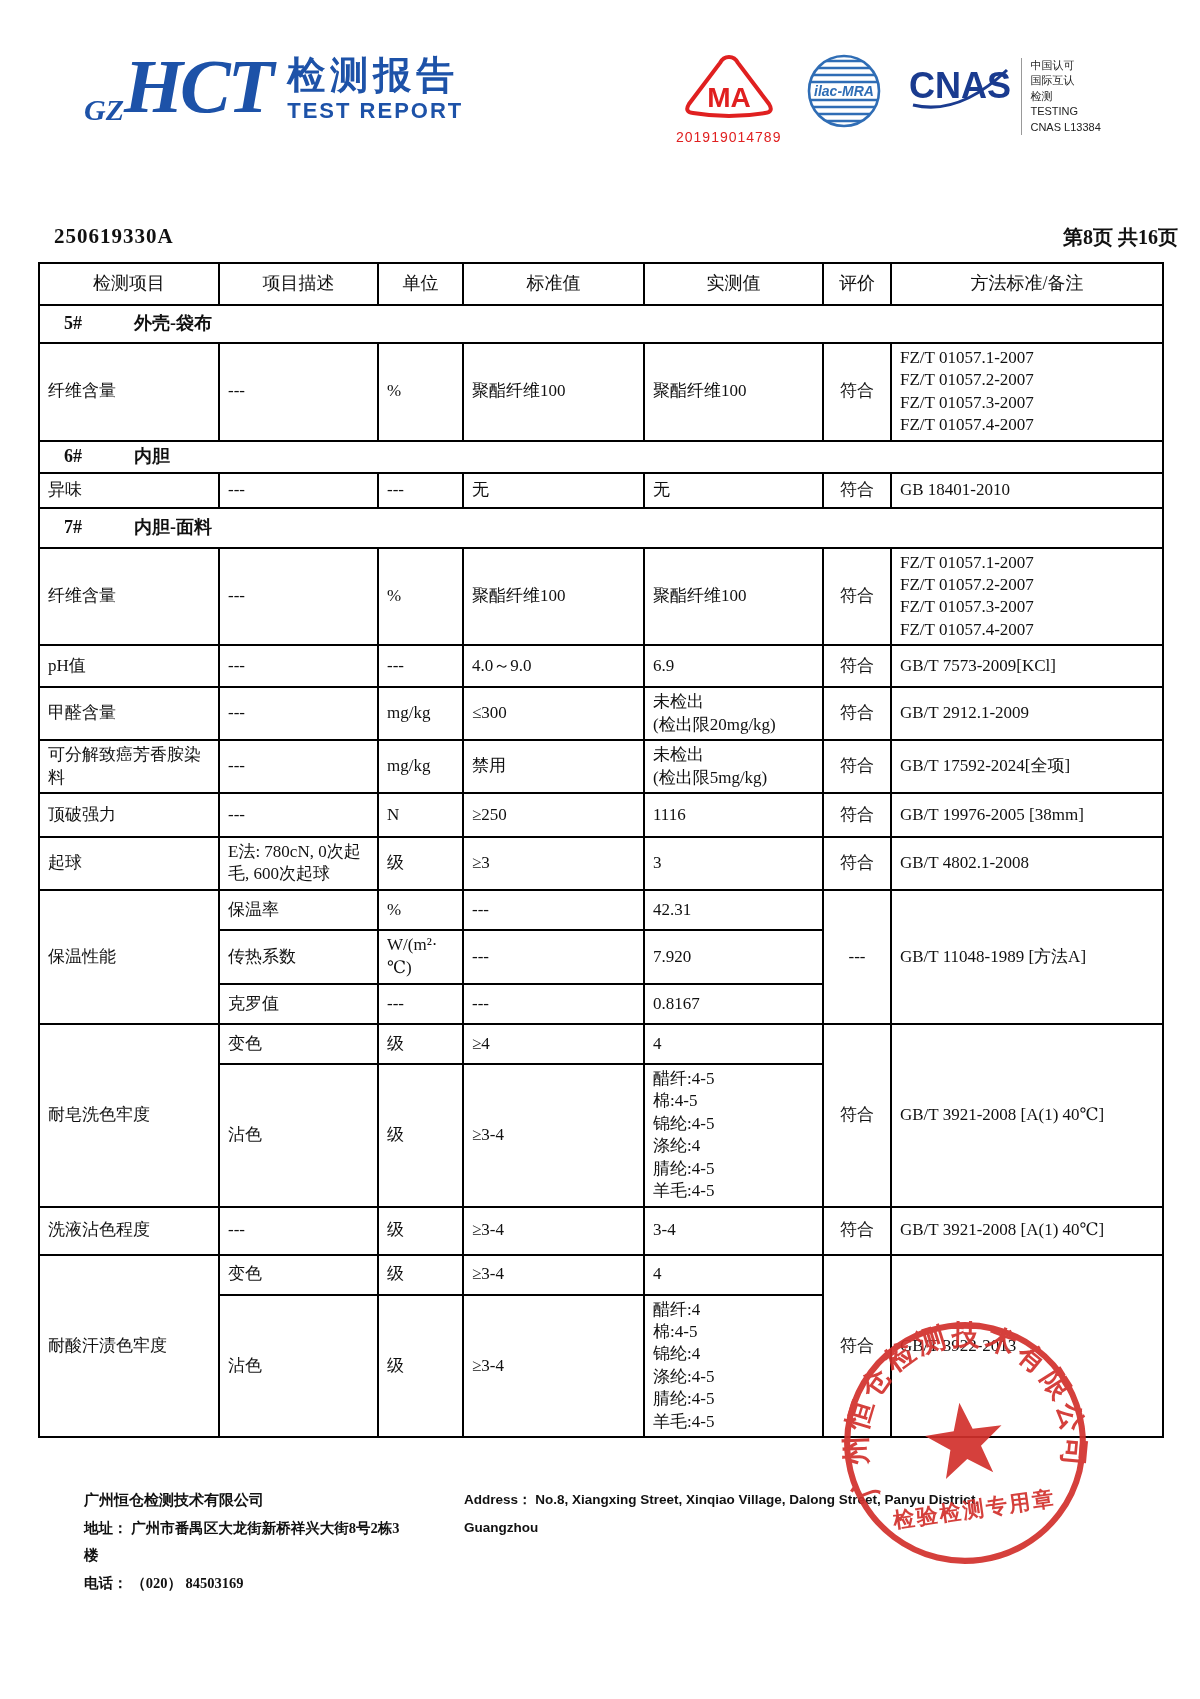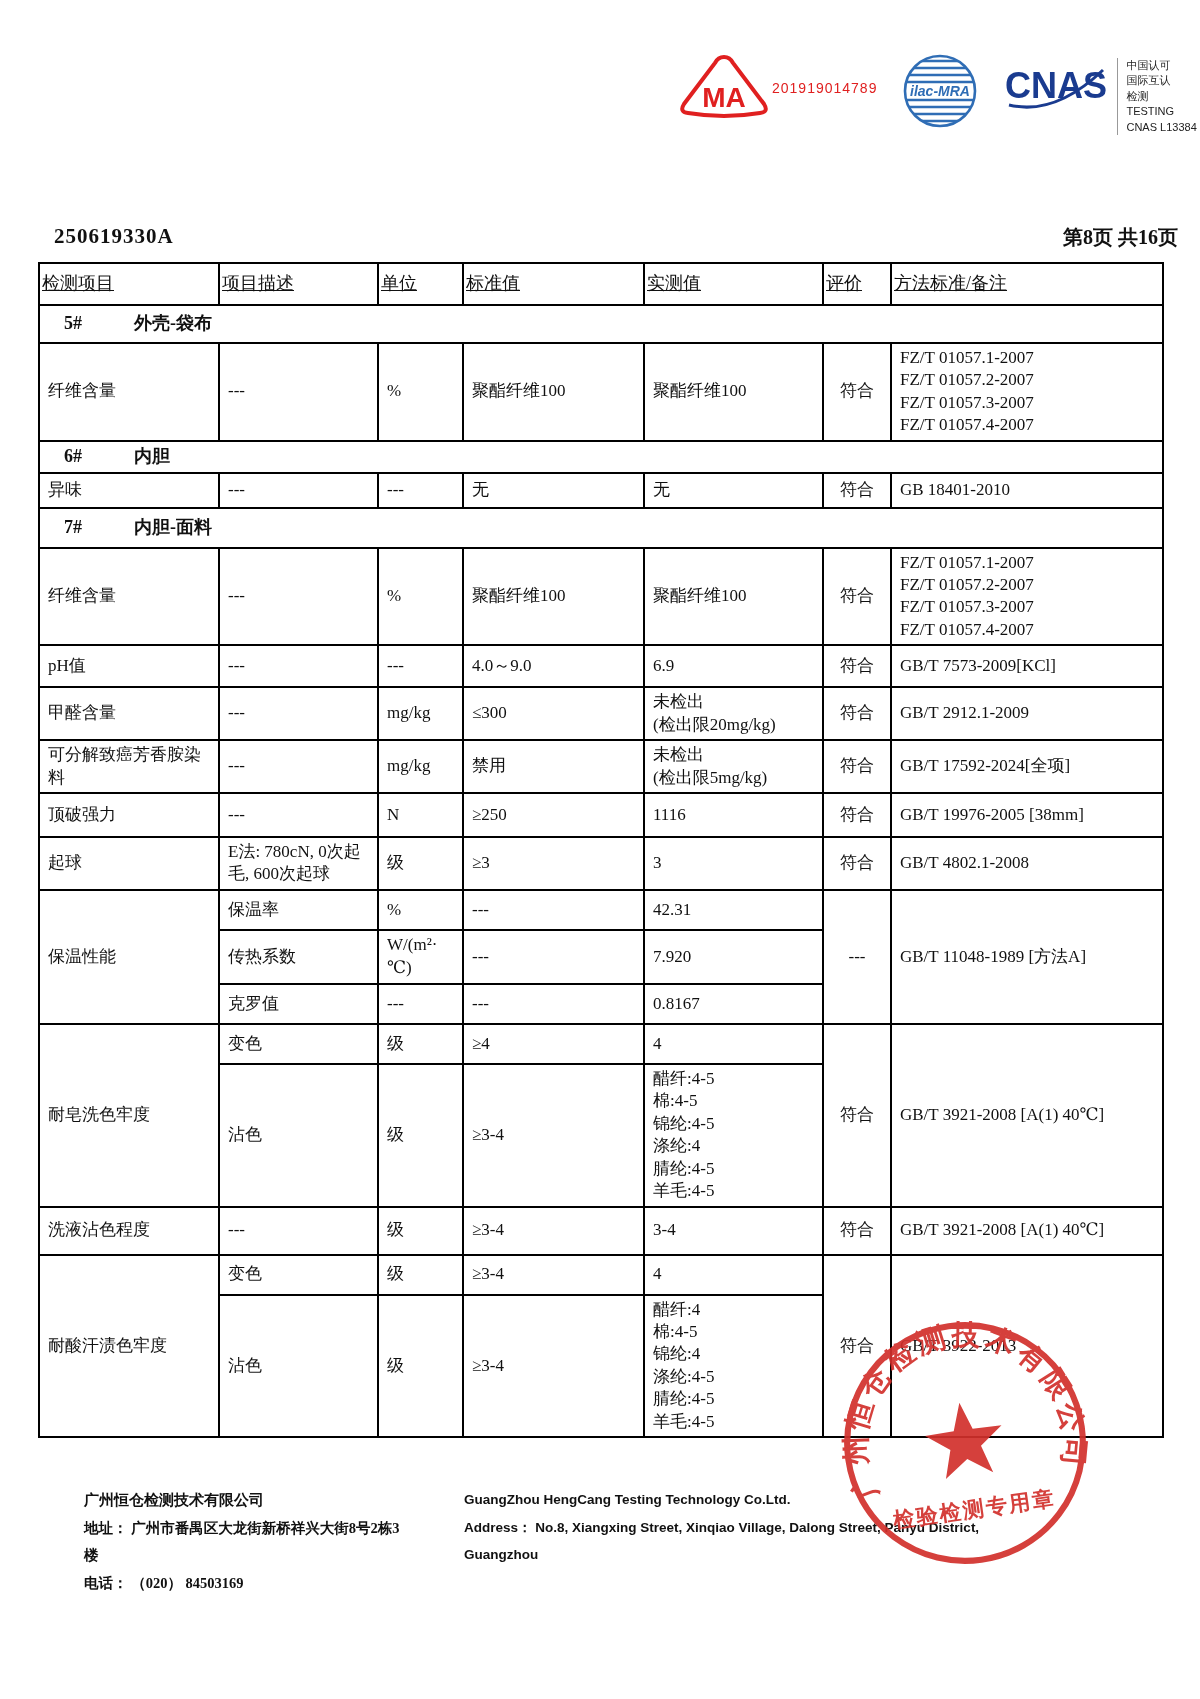--- a/index.html
+++ b/index.html
@@ -10,52 +10,59 @@
   .brand{position:absolute;left:84px;top:48px;display:flex;align-items:flex-start;gap:16px;}
   .logo-gzhct{color:#1d52a8;font-style:italic;font-weight:bold;line-height:1;white-space:nowrap;}
   .logo-gz{font-size:30px;display:inline-block;transform:translateY(8px);}
   .logo-hct{font-size:76px;letter-spacing:-3px;}
   .brand-titles{margin-top:6px;}
   .brand-cn{color:#1d52a8;font-size:38px;font-weight:bold;letter-spacing:5px;line-height:1.15;}
   .brand-en{color:#1d52a8;font-size:22px;font-weight:bold;letter-spacing:2px;font-family:"Liberation Sans",sans-serif;}
 
   
   .marks{position:absolute;left:676px;top:52px;display:flex;align-items:flex-start;gap:24px;}
-  .cma-block{display:flex;flex-direction:row;align-items:center;}
+  .cma-block{display:flex;flex-direction:column;align-items:center;gap:6px;}
   .cma-number{color:#e02020;font-size:14px;letter-spacing:1px;margin-top:3px;font-family:"Liberation Sans",sans-serif;}
   .cnas-block{display:flex;gap:10px;align-items:flex-start;margin-top:6px;}
   .cnas-side{font-size:11px;line-height:1.4;white-space:pre-line;color:#222;font-family:"Liberation Sans",sans-serif;border-left:1px solid #999;padding-left:8px;}
 
   
   .meta{position:absolute;left:38px;top:224px;width:1124px;display:flex;justify-content:space-between;font-weight:bold;margin-left:16px;}
   .report-no{font-size:21px;letter-spacing:1px;}
   .page-info{font-size:20px;}
 
   
   table.report{position:absolute;left:38px;top:262px;width:1124px;border-collapse:collapse;table-layout:fixed;font-size:17px;}
   .report td{border:2px solid #000;padding:3px 8px;vertical-align:middle;white-space:pre-line;line-height:1.32;word-break:break-word;}
-  .report td.hd{text-align:left;font-size:18px;padding:8px 2px;text-decoration:underline;}
+  .report td.hd{text-align:center;font-size:18px;padding:8px 2px;}
   .report tr.section td{font-weight:bold;font-size:18px;margin-top:36px;}
   .sec-num{display:inline-block;margin-left:16px;width:70px;}
   .report td.c{text-align:center;padding-left:2px;padding-right:2px;}
 
   
   .footer{position:absolute;left:84px;top:1486px;display:flex;gap:62px;font-weight:bold;}
   .f-cn{width:318px;font-size:14.5px;line-height:1.9;}
   .f-cn .co{font-size:15px;}
   .f-en{width:560px;font-size:13.5px;line-height:2.05;font-family:"Liberation Sans",sans-serif;}
 
   
   .stamp{position:absolute;left:838px;top:1316px;width:254px;height:254px;transform:rotate(-8deg);opacity:.92;}
 </style>
 </head>
 <body>
 
 <div class="page">
 
+  <div class="brand">
+    <div class="logo-gzhct"><span class="logo-gz">GZ</span><span class="logo-hct">HCT</span></div>
+    <div class="brand-titles">
+      <div class="brand-cn">检测报告</div>
+      <div class="brand-en">TEST REPORT</div>
+    </div>
+  </div>
 
   <div class="marks">
     <div class="cma-block">
       <svg width="96" height="68" viewBox="0 0 96 68">
         <path d="M 48 5 Q 54 5 57 11 L 88 52 Q 93 60 84 61 Q 48 67 12 61 Q 3 60 8 52 L 39 11 Q 42 5 48 5 Z" fill="none" stroke="#e02020" stroke-width="4"></path>
         <text x="48" y="55" text-anchor="middle" font-size="28" font-weight="bold" fill="#e02020" font-family="Liberation Sans, sans-serif">MA</text>
       </svg>
       <div class="cma-number">201919014789</div>
     </div>
 
@@ -287,21 +294,20 @@
     </tbody>
   </table>
 
   <div class="footer">
     <div class="f-cn">
       <div class="co">广州恒仓检测技术有限公司</div>
       <div>地址： 广州市番禺区大龙街新桥祥兴大街8号2栋3楼</div>
       <div>电话： （020） 84503169</div>
     </div>
     <div class="f-en">
-      <div>GuangZhou HengCang Testing Technology Co.Ltd.</div>
       <div>Address： No.8, Xiangxing Street, Xinqiao Village, Dalong Street, Panyu District, Guangzhou</div>
     </div>
   </div>
 
   <svg class="stamp" viewBox="0 0 250 250">
     <circle cx="125" cy="125" r="116" fill="none" stroke="#d2302c" stroke-width="6"></circle>
     <defs>
       <path id="stampArc" d="M 35 165 A 98 98 0 1 1 215 165" fill="none"></path>
     </defs>
     <text font-size="28" font-weight="bold" fill="#d2302c" letter-spacing="4">

